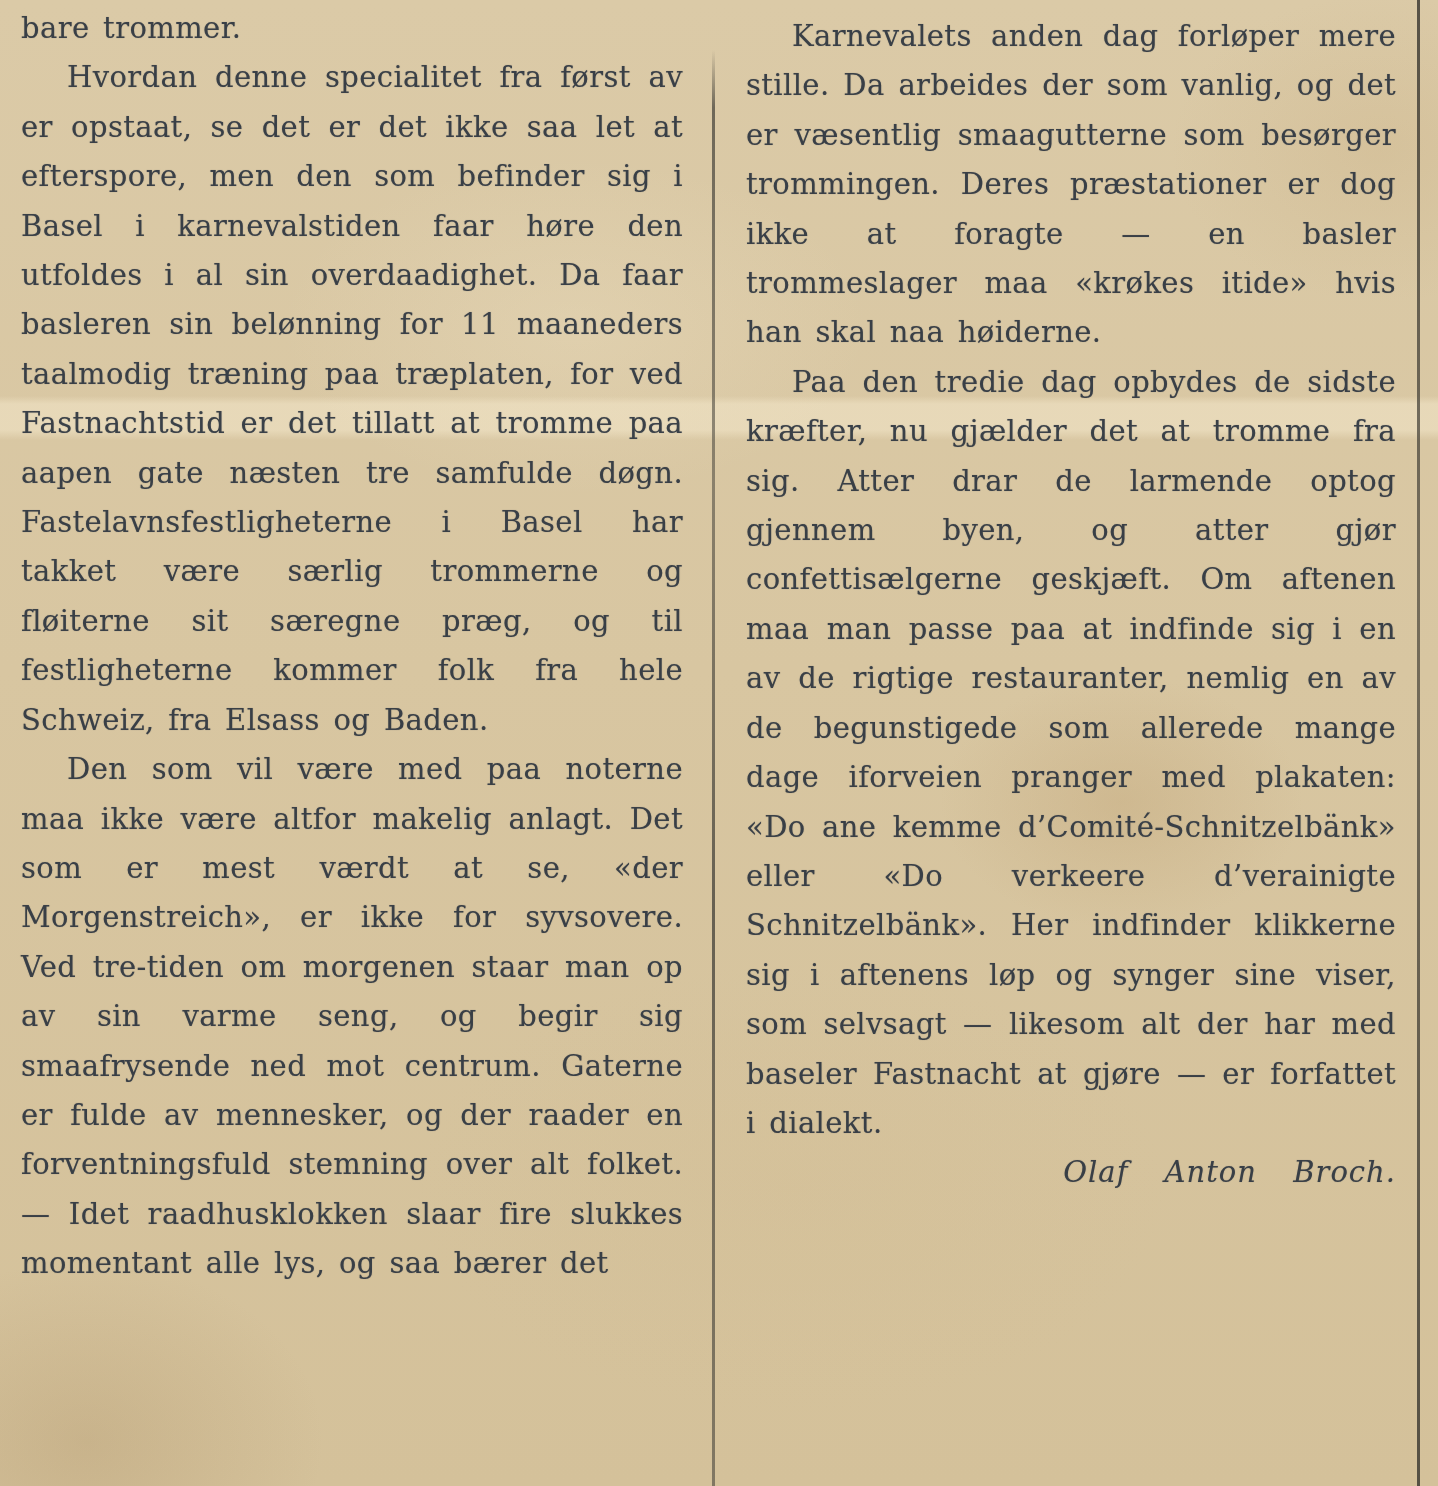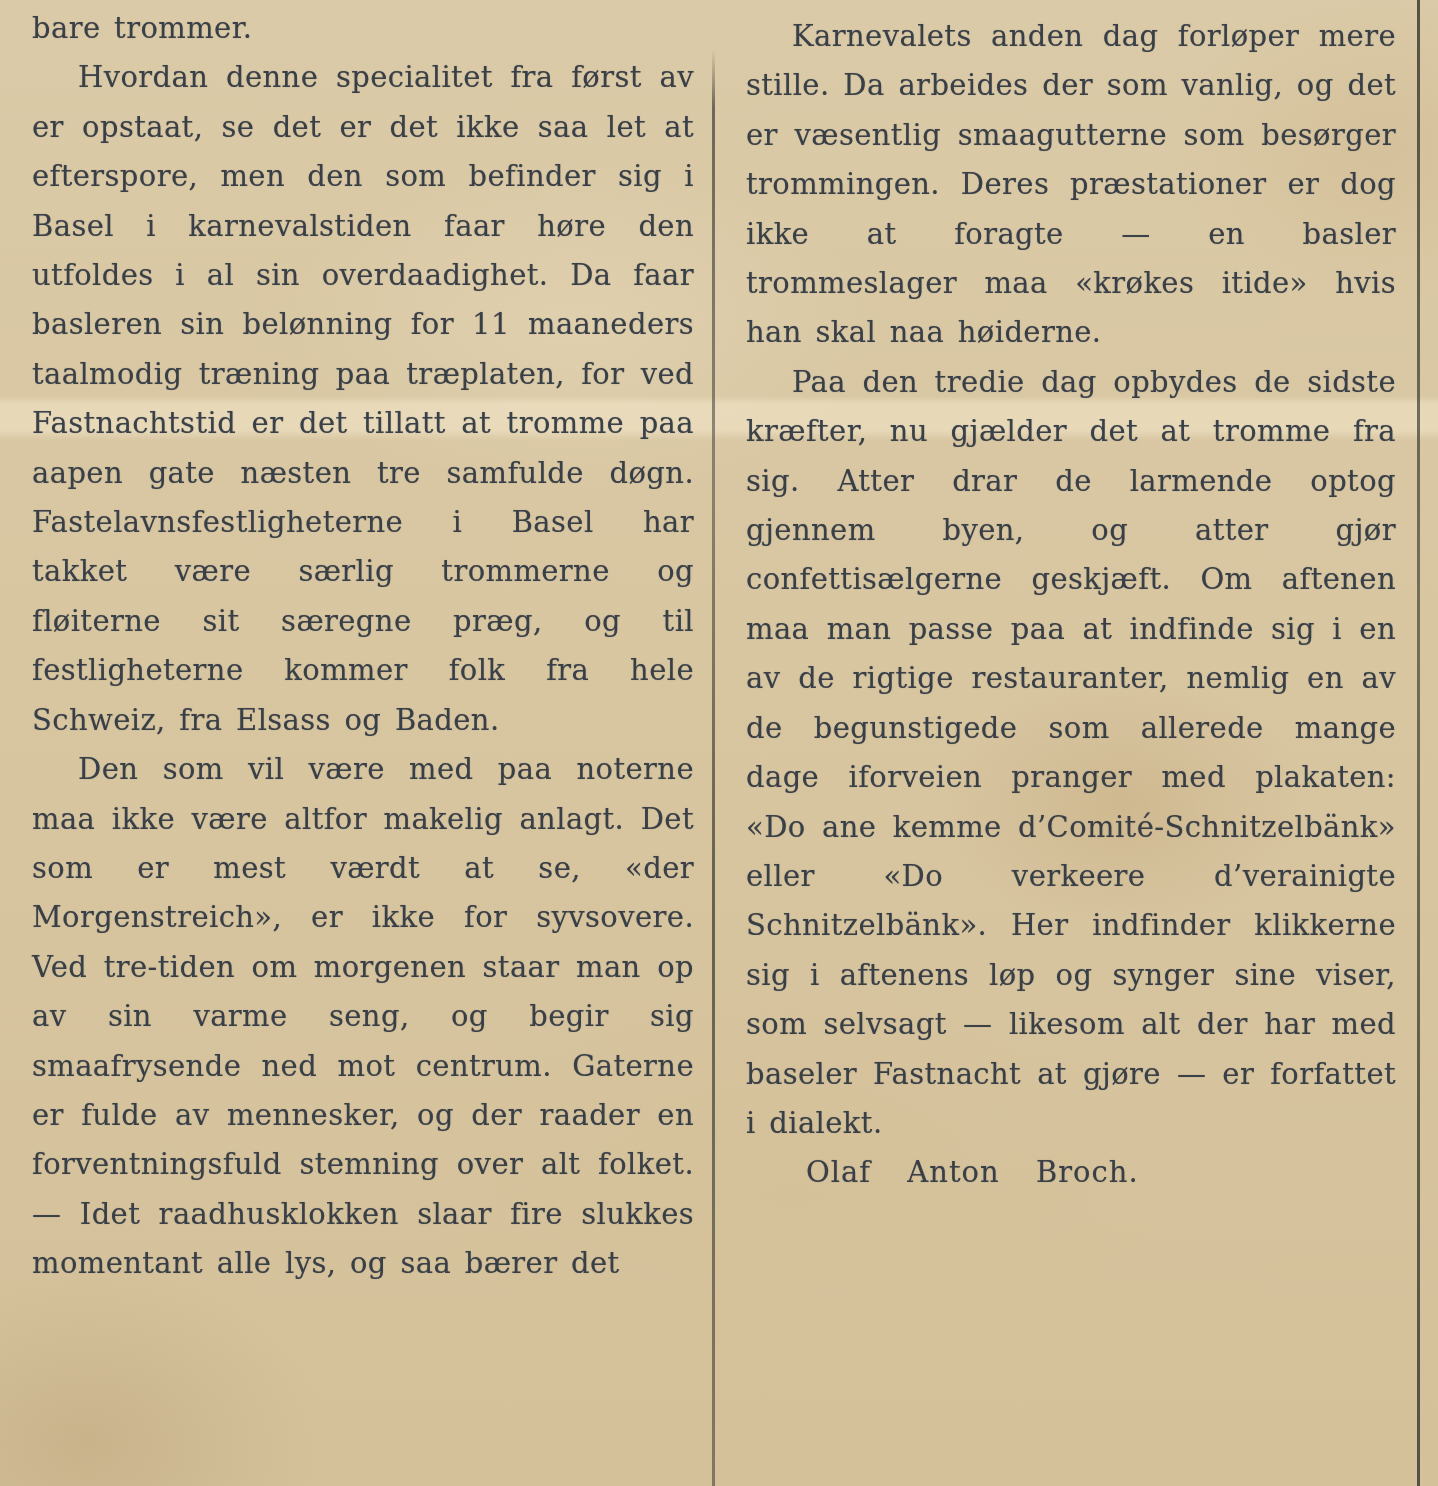--- a/index.html
+++ b/index.html
@@ -41,21 +41,21 @@
     word-spacing: 4px;
     text-shadow: 0 0 1px rgba(58, 64, 76, 0.45);
   }
   .column p {
     margin: 0;
   }
   .column p.indent {
     text-indent: 46px;
   }
   .col-left {
-    left: 32px;
+    left: 21px;
     width: 662px;
   }
   .col-right {
     left: 746px;
     width: 650px;
     margin-top: 8px;
   }
   .v-rule {
     position: absolute;
     background: linear-gradient(180deg,
@@ -76,25 +76,26 @@
     top: 0;
     width: 3px;
     height: 1486px;
     background: linear-gradient(180deg,
       rgba(64,61,53,0.85) 0%,
       rgba(64,61,53,0.65) 40%,
       rgba(64,61,53,0.85) 100%);
   }
   .signature {
     margin-top: 6px;
-    text-align: left;
+    text-align: right;
     text-indent: 0;
     word-spacing: 26px;
     letter-spacing: 1px;
     padding-left: 60px;
+    font-style: italic;
   }
 </style>
 </head>
 <body>
 
 <div class="paper">
 
   <div class="column col-left">
     <p>bare trommer.</p>
     <p class="indent">Hvordan denne specialitet fra først av er opstaat, se det er det ikke saa let at efterspore, men den som befinder sig i Basel i karnevalstiden faar høre den utfoldes i al sin overdaadighet. Da faar basleren sin belønning for 11 maaneders taalmodig træning paa træplaten, for ved Fastnachtstid er det tillatt at tromme paa aapen gate næsten tre samfulde døgn. Fastelavnsfestligheterne i Basel har takket være særlig trommerne og fløiterne sit særegne præg, og til festligheterne kommer folk fra hele Schweiz, fra Elsass og Baden.</p>

